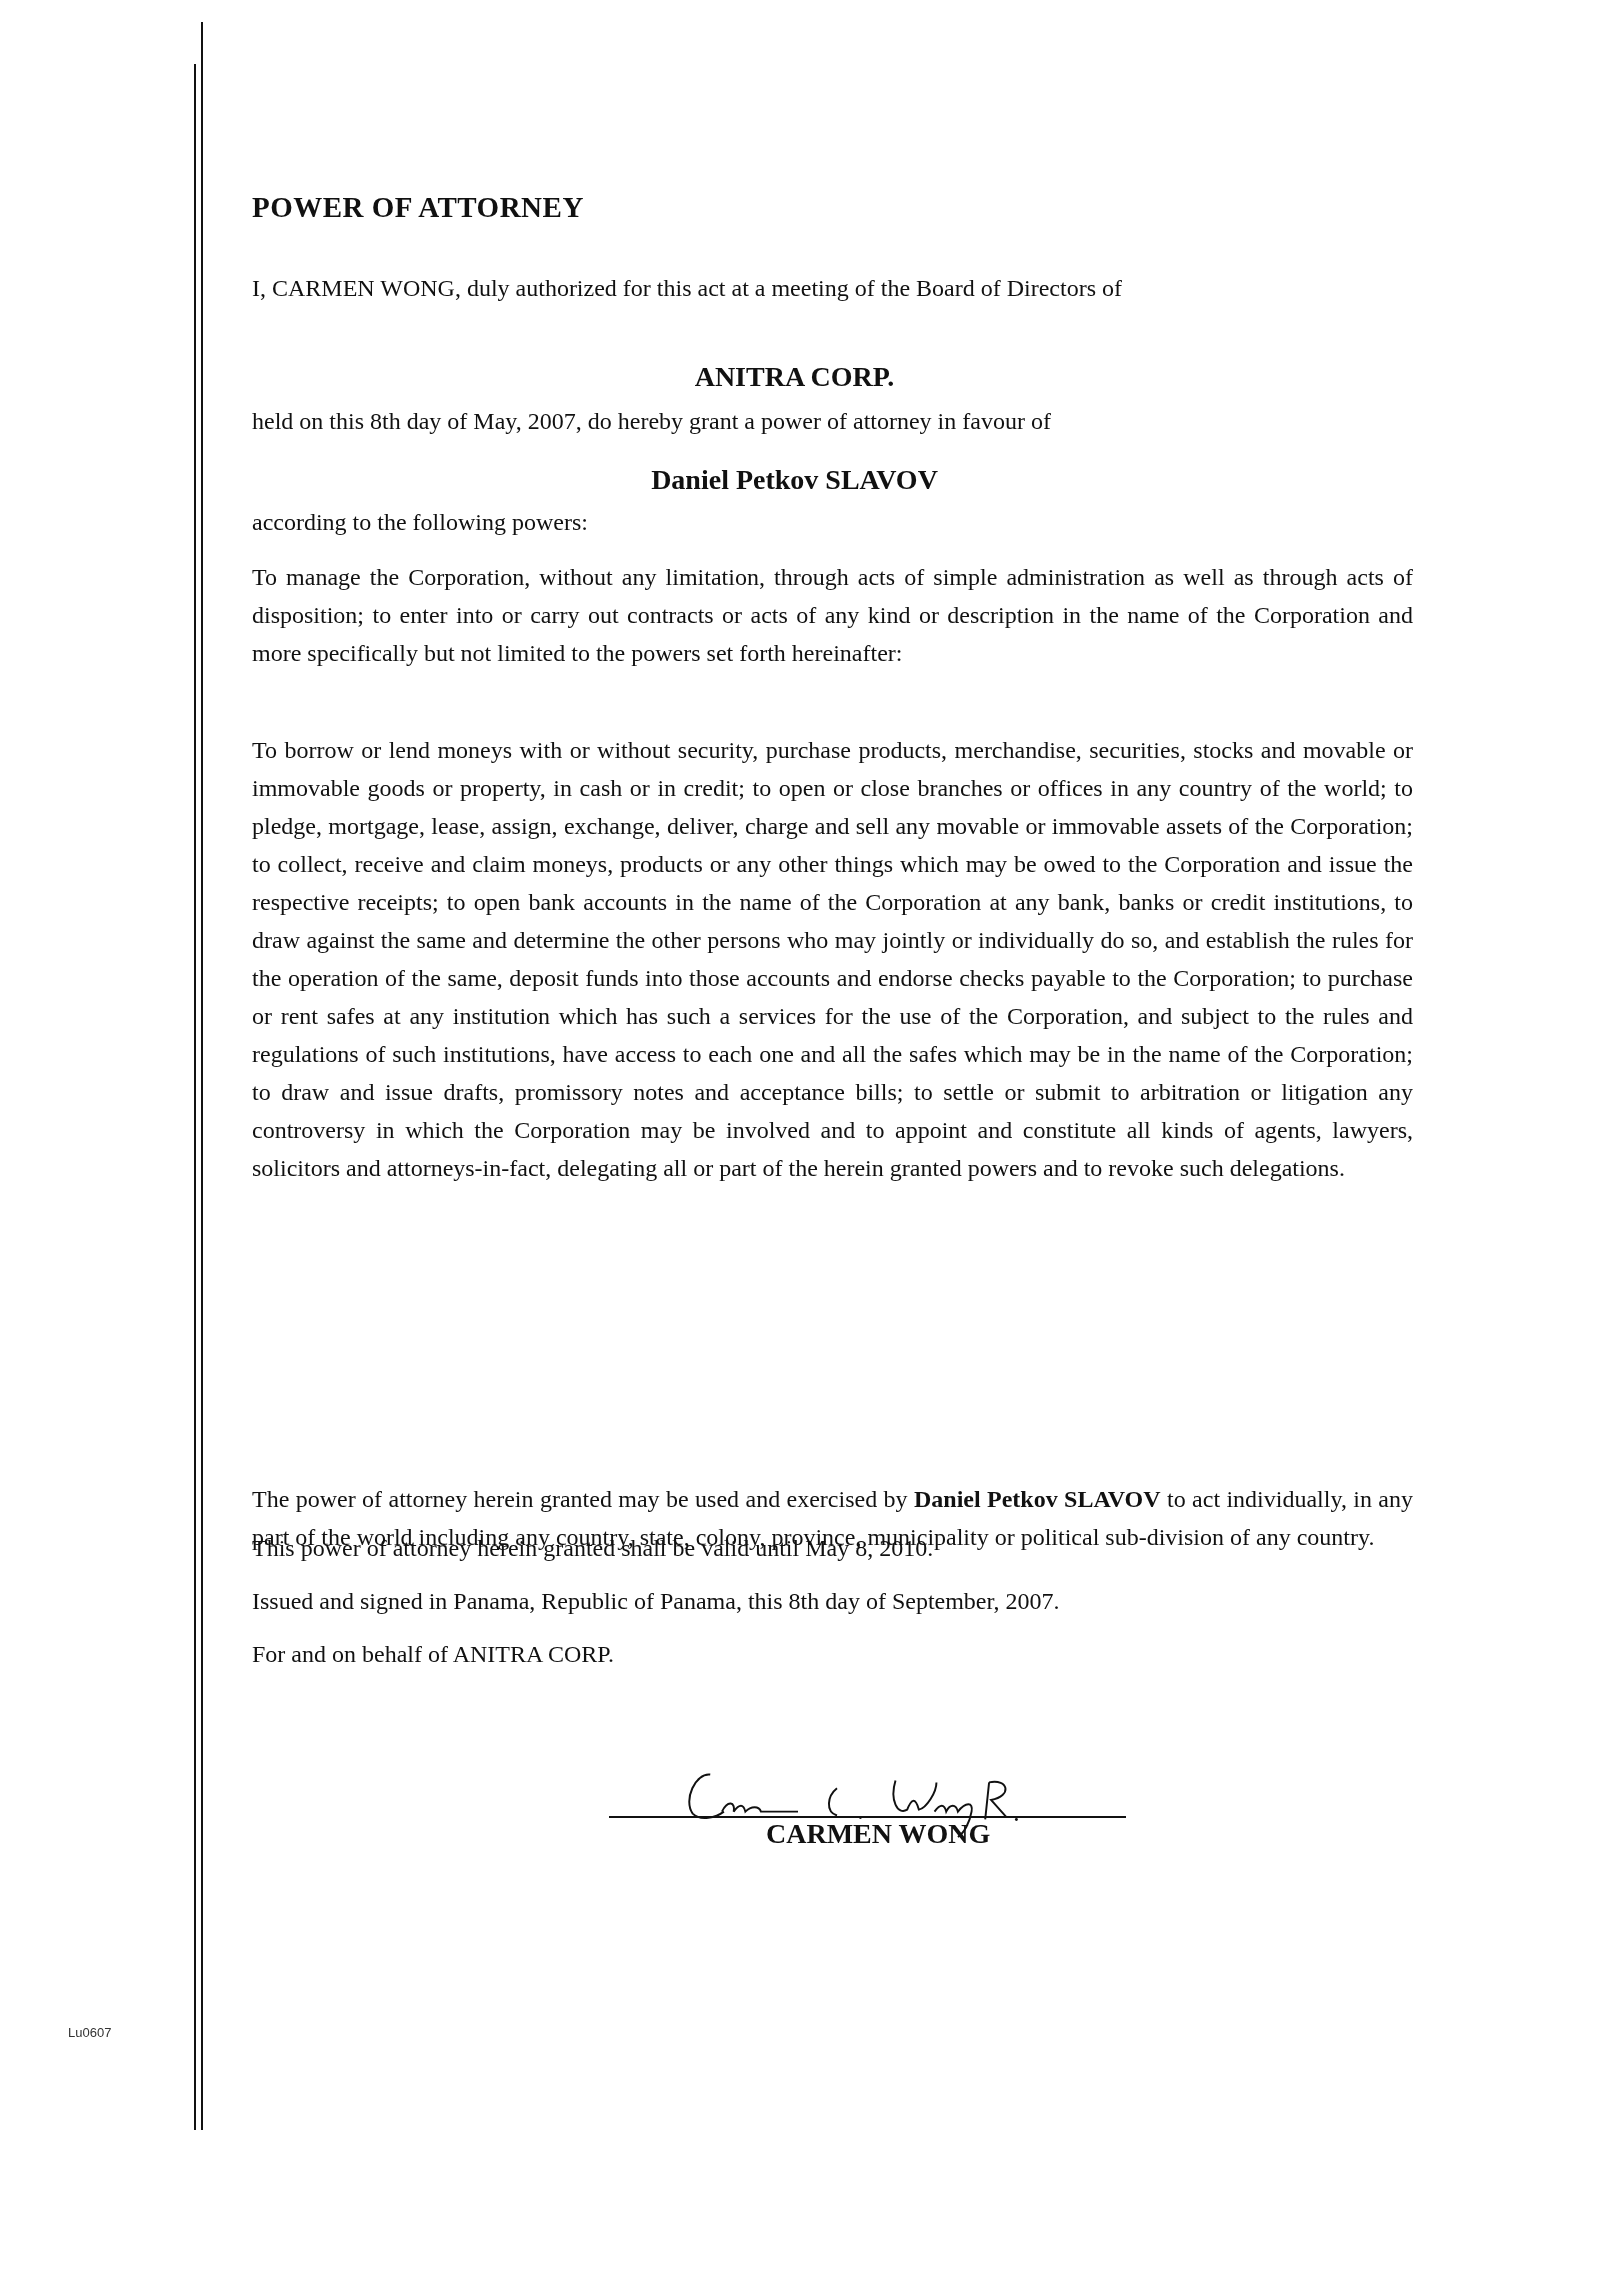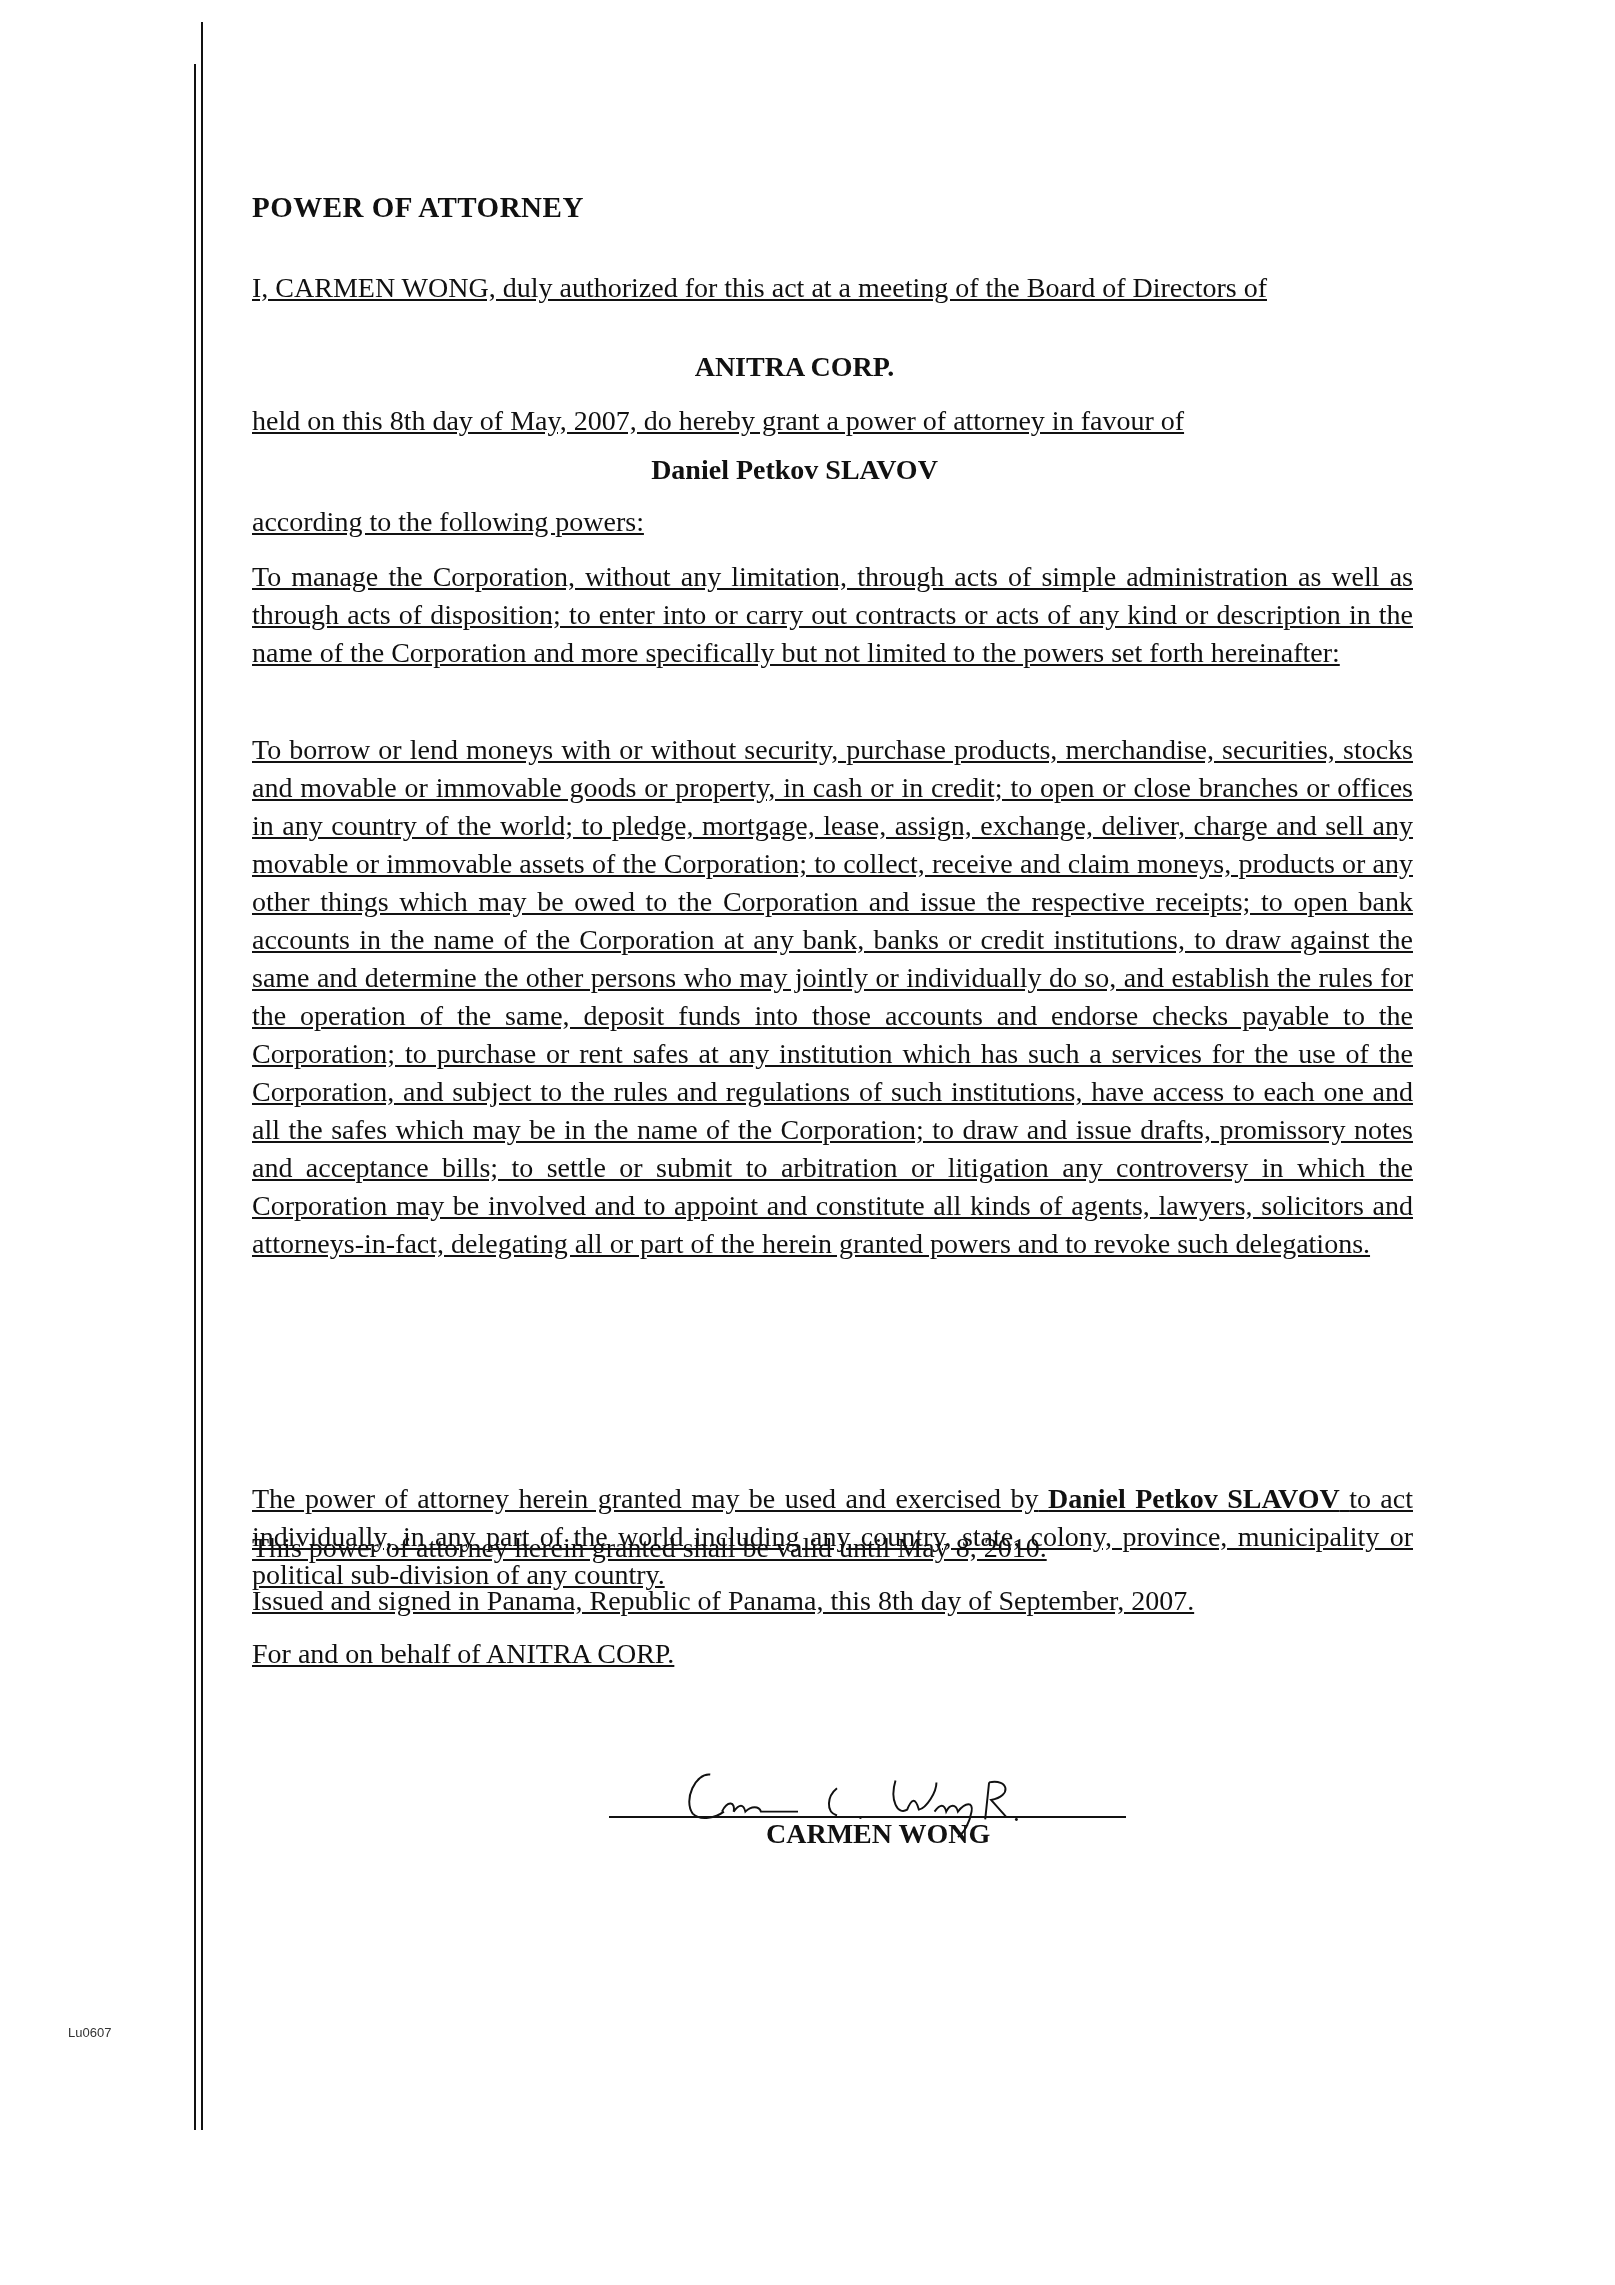--- a/index.html
+++ b/index.html
@@ -6,22 +6,22 @@
     body {
       width: 1615px; height: 2286px; position: relative; overflow: hidden;
       font-family: "Liberation Serif", "DejaVu Serif", serif; color: #111111;
     }
     .margin-line { position: absolute; width: 2px; background: #111; }
     .ml1 { left: 194px; top: 64px; height: 2066px; }
     .ml2 { left: 201px; top: 21.5px; height: 2108px; }
     .stamp { position: absolute; left: 68px; top: 2025px; font-family: "Liberation Sans", sans-serif; font-size: 13px; color: #333; }
     .page { position: absolute; left: 252px; width: 1161px; top: 0; }
     .title { position: absolute; top: 191px; left: 0; width: 1085px; font-weight: bold; font-size: 29px; letter-spacing: 0.5px; }
-    .p { position: absolute; left: 0; width: 1161px; font-size: 28px; line-height: 38px; text-align: justify; text-decoration: underline; }
-    .center-bold { position: absolute; left: 0; width: 1085px; text-align: center; font-weight: bold; font-size: 28px; }
+    .p { position: absolute; left: 0; width: 1161px; font-size: 24px; line-height: 38px; text-align: justify; }
+    .center-bold { position: absolute; left: 0; width: 1085px; text-align: center; font-weight: bold; font-size: 28px; margin-top: 10px; }
     .sig-line { position: absolute; top: 1816px; left: 357px; width: 517px; height: 2px; background: #111; }
     .sig-name { position: absolute; top: 1818px; left: 482px; font-weight: bold; font-size: 28px; margin-left: 32px; }
     .signature { position: absolute; top: 1753px; left: 429px; width: 429px; height: 88px; }
     b { font-weight: bold; }
   </style>
 </head>
 <body>
 
 <div class="margin-line ml1"></div>
 <div class="margin-line ml2"></div>

